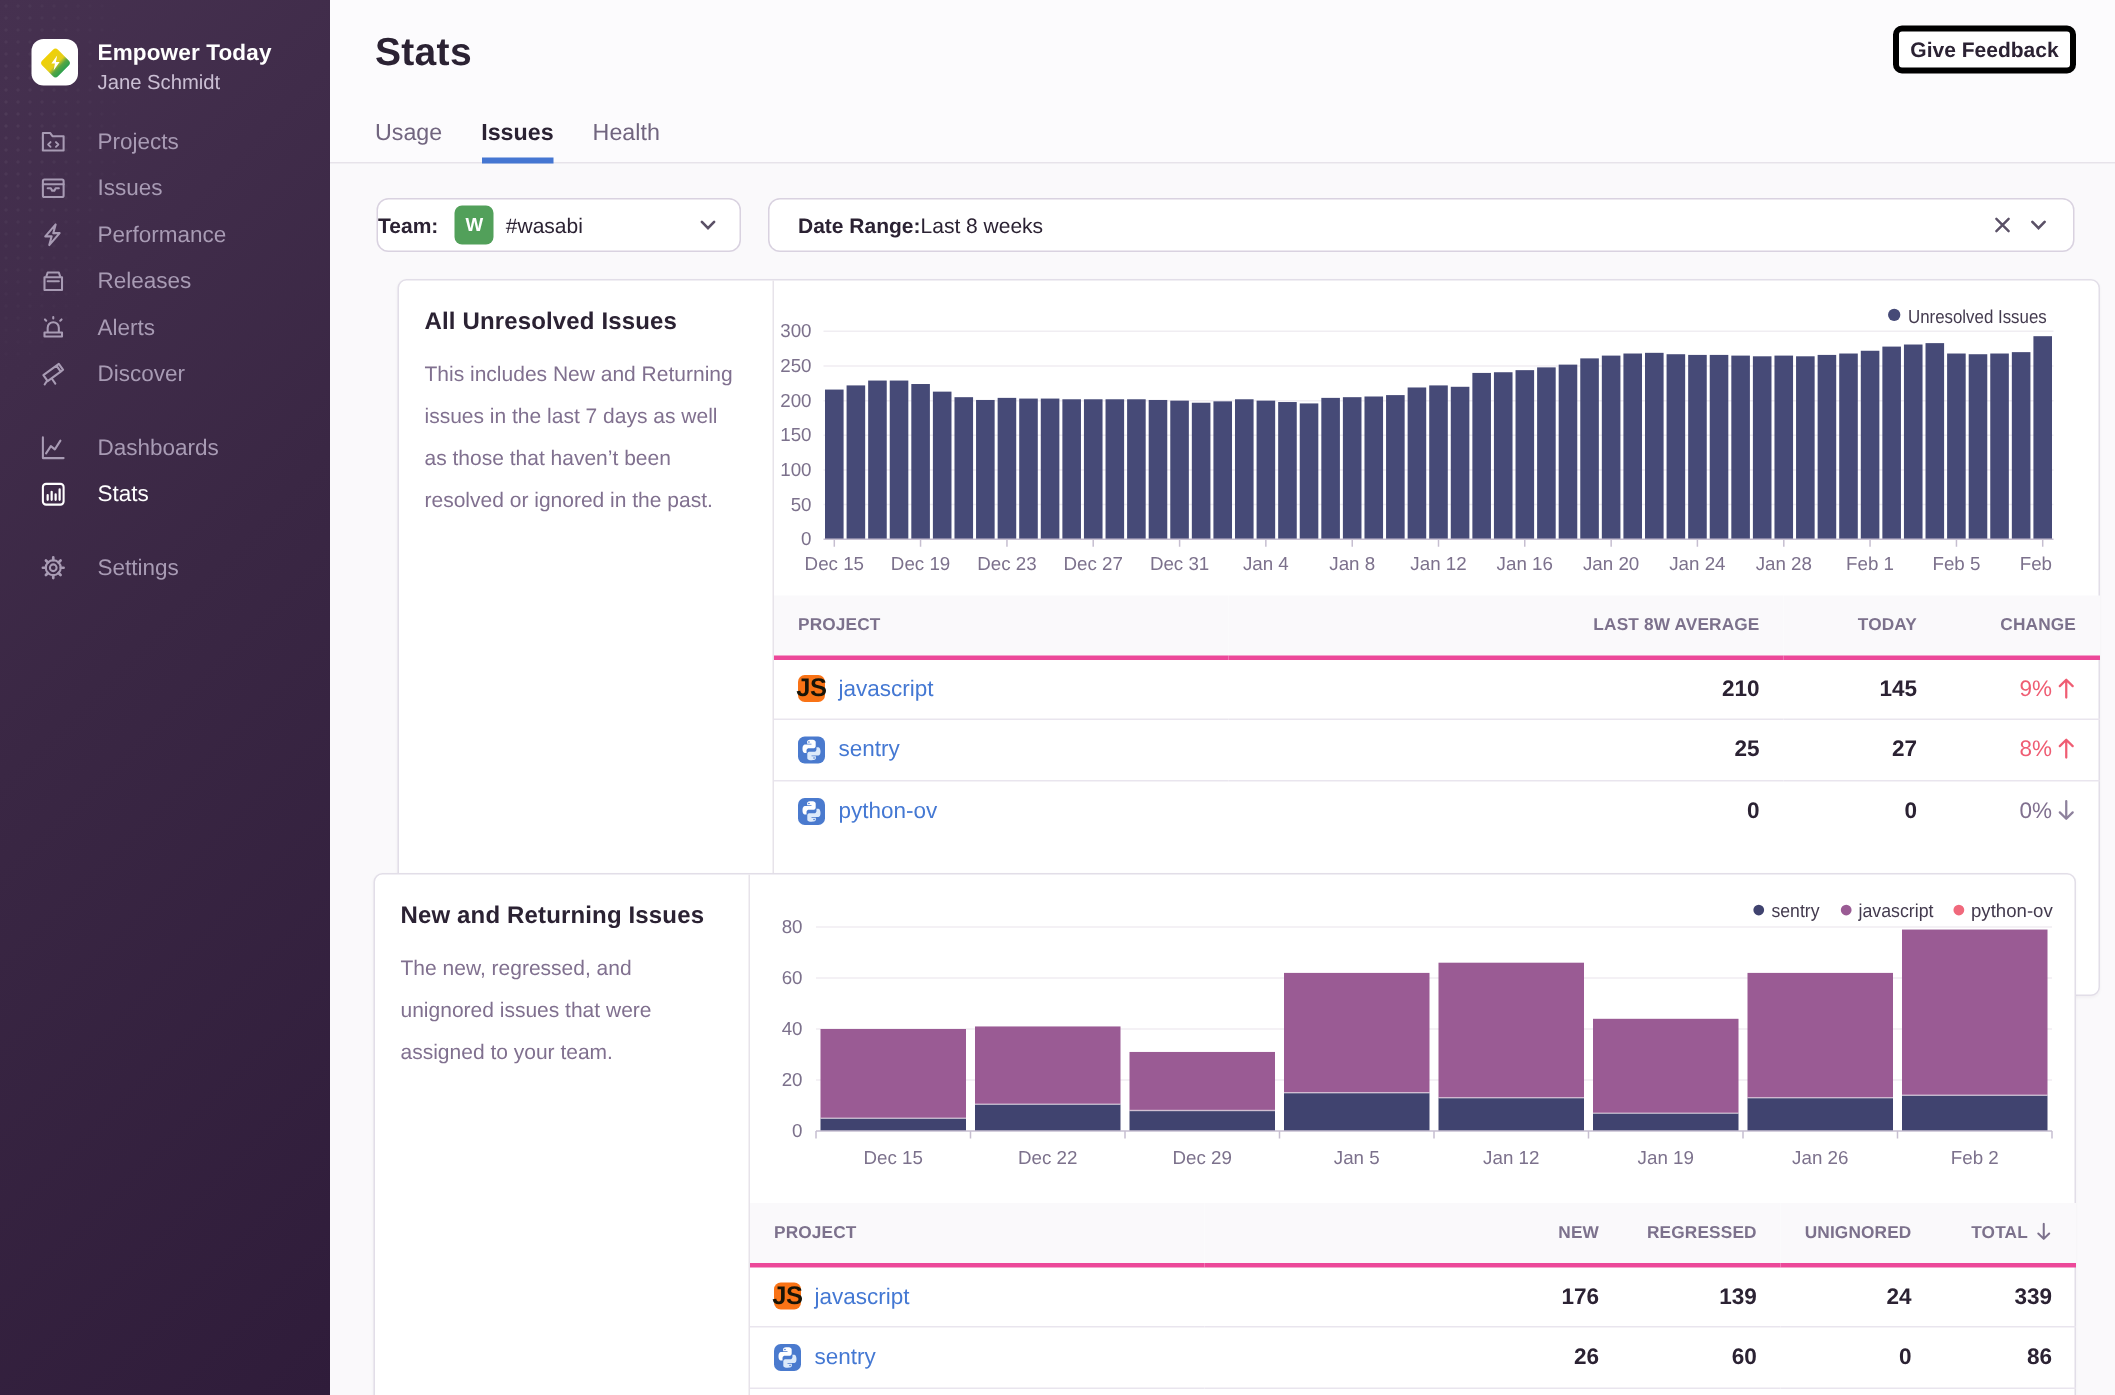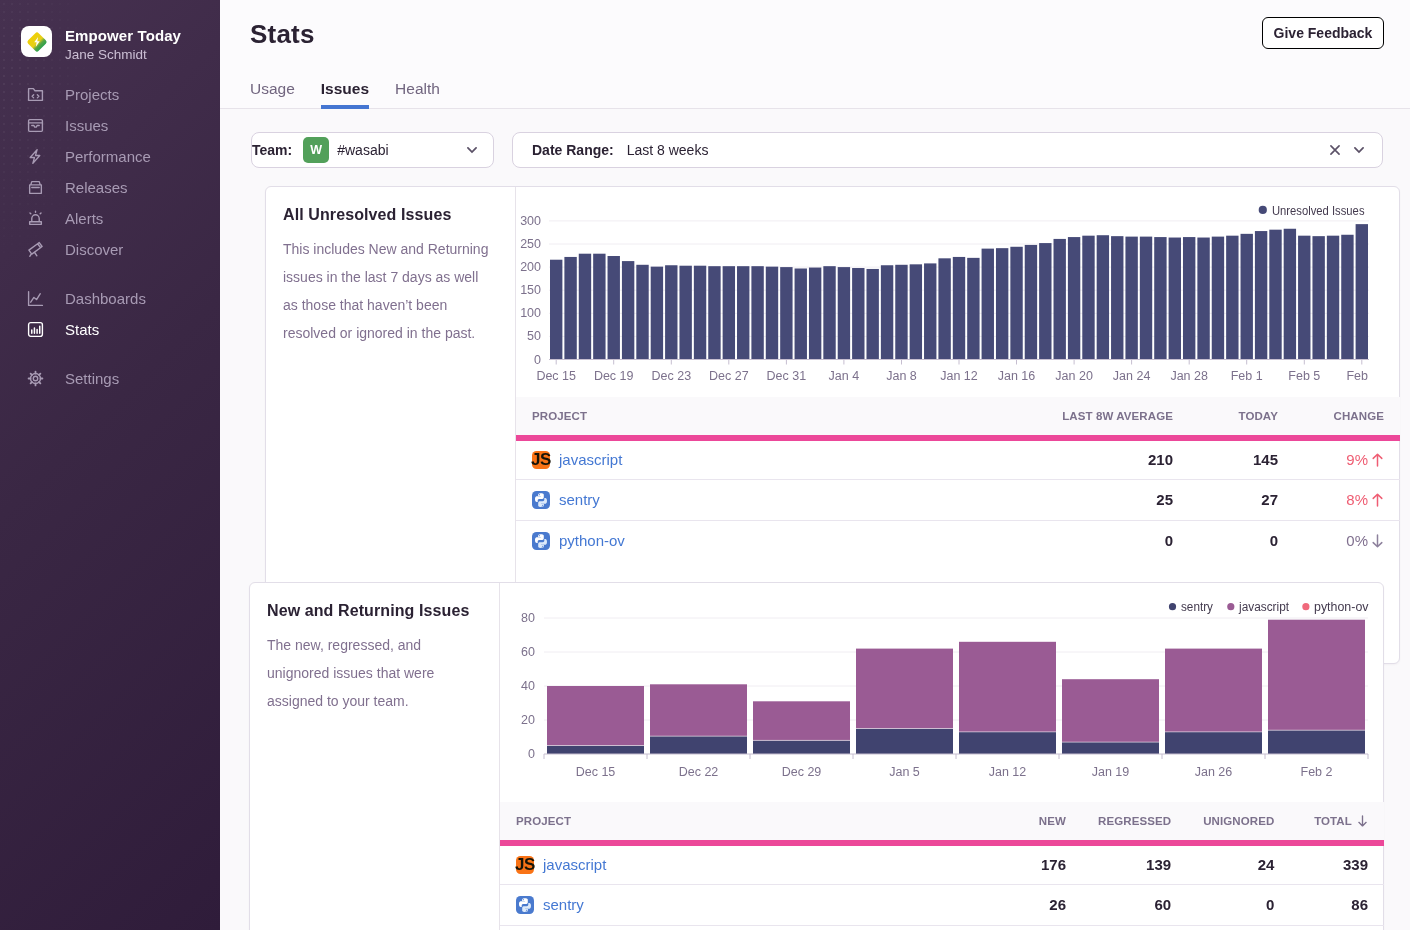--- a/index.html
+++ b/index.html
@@ -11,34 +11,34 @@
 .orgname span{display:block;color:#cbbfd4;font-size:13.5px;margin-top:3px}
 .nav{position:absolute;left:0;top:79px;width:220px}
 .navitem{height:31px;display:flex;align-items:center;padding-left:27px;font-size:15px;color:#a89bb4}
 .navitem .nicon{flex:0 0 auto}
 .navitem span{margin-left:21px}
 .navitem.active{color:#fff}
 .navgap{height:18px}
 .main{position:absolute;left:220px;top:0;width:1190px;height:930px;background:#faf9fb}
 .pghead{position:absolute;left:0;top:0;width:1190px;height:109px;background:#fcfbfd;border-bottom:1px solid #e7e3ea}
 h1{position:absolute;left:30px;top:19px;font-size:26px;font-weight:700;color:#2b2233;letter-spacing:.2px}
-.feedback{position:absolute;left:1042px;top:17px;width:122px;height:32px;background:#fff;border:1px solid #000000;border-radius:6px;font-size:14px;font-weight:700;color:#2b2233;display:flex;align-items:center;justify-content:center}
+.feedback{position:absolute;left:1042px;top:17px;width:122px;height:32px;background:#fff;border:4px solid #000000;border-radius:6px;font-size:14px;font-weight:700;color:#2b2233;display:flex;align-items:center;justify-content:center}
 .tabs{position:absolute;left:30px;top:80px;display:flex;font-size:15.5px;color:#71657f}
 .tab{margin-right:26px;padding-bottom:11px}
 .tab.active{color:#2b2233;font-weight:700;box-shadow:inset 0 -4px 0 #4576d2}
 .selbox{position:absolute;height:36px;background:#fff;border:1px solid #d9d2e0;border-radius:8px;display:flex;align-items:center;font-size:14px;color:#2b2233}
 .panel{position:absolute;background:#fff;border:1px solid #e2dee8;border-radius:6px;box-shadow:0 1px 2px rgba(43,34,51,.04)}
 .ldesc{position:absolute;left:0;top:0;width:250px;height:100%;border-right:1px solid #e7e3ea;padding:19px 17px}
 .ldesc h2{font-size:16px;font-weight:700;color:#2b2233;letter-spacing:.1px}
 .ldesc p{margin-top:11px;font-size:14px;line-height:28px;color:#80708f;width:215px}
 .chart{position:absolute}
 .axlab{font-size:12.5px;fill:#7c718c;font-family:"Liberation Sans",sans-serif}
 .leg{font-size:12.5px;fill:#433a4e;font-family:"Liberation Sans",sans-serif}
 table{position:absolute;left:250px;width:884px;border-collapse:collapse;font-size:15px;color:#2b2233}
-th{background:#faf9fb;font-size:11.5px;font-weight:700;color:#7c718c;text-transform:uppercase;letter-spacing:.1px;text-align:right;padding:0 16px;height:41px;border-bottom:6px solid #ec4899;white-space:nowrap}
+th{background:#faf9fb;font-size:11.5px;font-weight:700;color:#7c718c;text-transform:uppercase;letter-spacing:.1px;text-align:right;padding:0 16px;height:41px;border-bottom:3px solid #ec4899;white-space:nowrap}
 th:first-child{text-align:left}
 td{height:41px;padding:0 16px;text-align:right;border-bottom:1px solid #e9e5ee;font-weight:600}
 tr:last-child td{border-bottom:none}
 td:first-child{text-align:left}
 .proj{display:flex;align-items:center;color:#4478d3;font-weight:400}
 .pic{width:18px;height:18px;border-radius:4.5px;margin-right:9px;display:flex;align-items:center;justify-content:center;flex:0 0 auto}
 .pic.js{background:#f97316;color:#171408;font-size:17px;font-weight:700;letter-spacing:-.3px}
 .pic.py{background:#4a7ace}
 .up{color:#ef5d73;font-weight:400}
 .dn{color:#80708f;font-weight:400}
@@ -146,21 +146,21 @@
 <div class="selbox" style="left:31px;top:132px;width:243px">
  <b style="font-weight:700">Team:</b>
  <span style="margin-left:11px;width:26px;height:26px;border-radius:5px;background:#52a05a;color:#fff;font-size:12.5px;font-weight:700;display:flex;align-items:center;justify-content:center">W</span>
  <span style="margin-left:8px">#wasabi</span>
  <svg class="chev" style="margin-left:auto;margin-right:14px" viewBox="0 0 12 12" fill="none" stroke="#5b5167" stroke-width="1.5" stroke-linecap="round">
         <path d="M2.5 4.2 6 7.8l3.5-3.6"></path>
       </svg>
 </div>
 <div class="selbox" style="left:292px;top:132px;width:871px">
  <b style="margin-left:19px;font-weight:700">Date Range:</b>
- <span style="margin-left:13px">Last 8 weeks</span>
+ <span style="">Last 8 weeks</span>
  <svg class="chev" style="margin-left:auto" viewBox="0 0 12 12" fill="none" stroke="#5b5167" stroke-width="1.4" stroke-linecap="round">
         <path d="M2.5 2.5l7 7M9.5 2.5l-7 7"></path>
       </svg>
  <svg class="chev" style="margin-left:10px;margin-right:16px" viewBox="0 0 12 12" fill="none" stroke="#5b5167" stroke-width="1.5" stroke-linecap="round">
         <path d="M2.5 4.2 6 7.8l3.5-3.6"></path>
       </svg>
 </div>
 
 <div class="panel" style="left:45px;top:186px;width:1135px;height:478px">
  <div class="ldesc">

